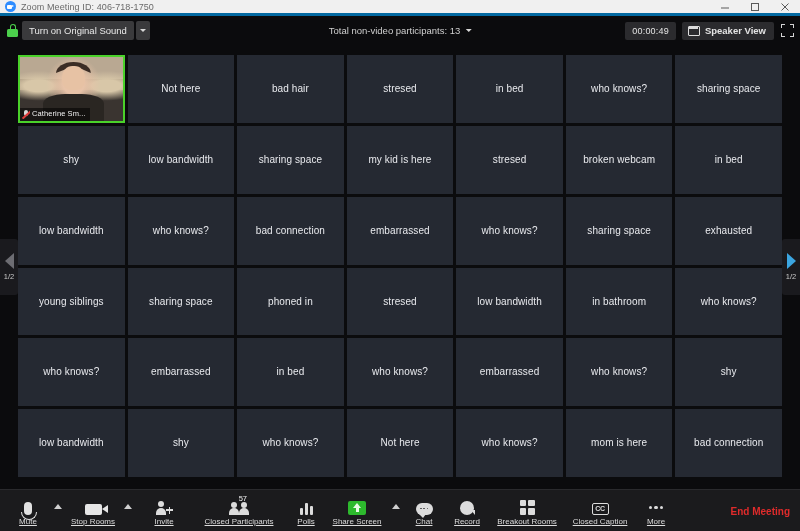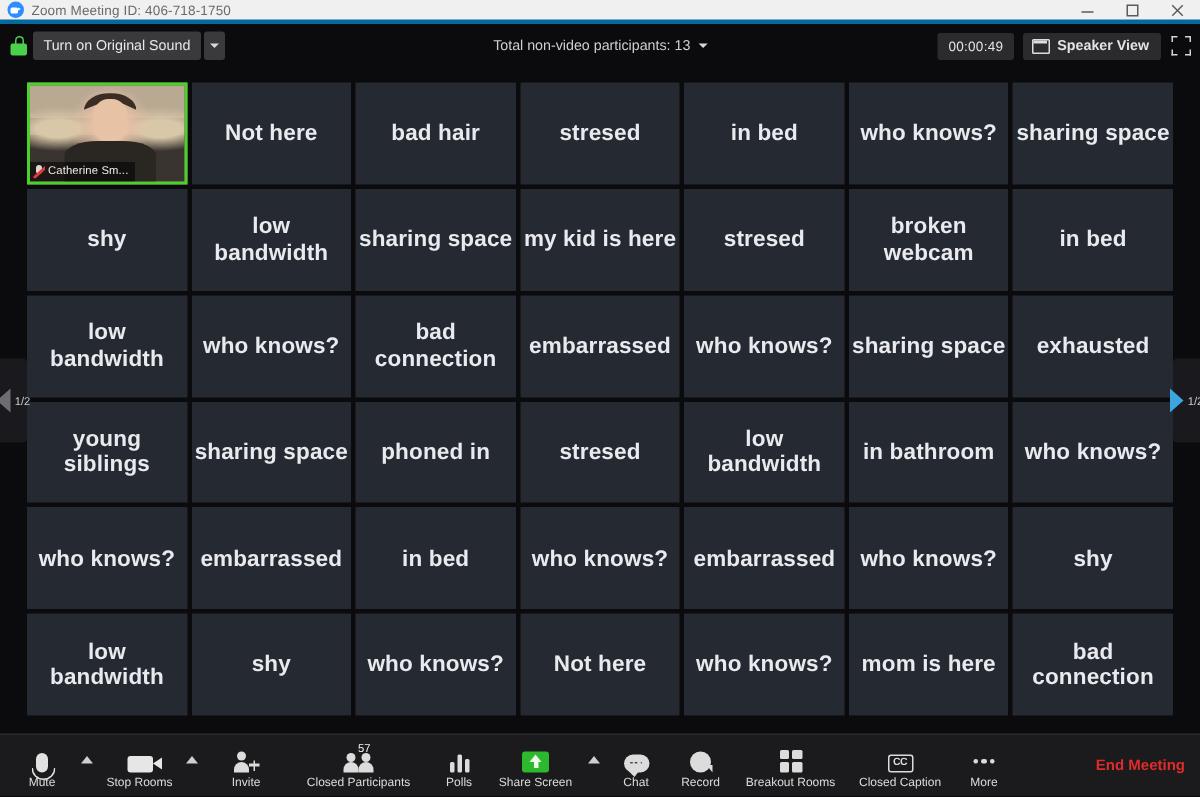--- a/index.html
+++ b/index.html
@@ -199,22 +199,22 @@
   .tile {
     background: #252932;
     display: flex;
     align-items: center;
     justify-content: center;
     text-align: center;
     padding: 2px;
   }
   .tile span {
     color: #e9eaee;
-    font-size: 15px;
-    font-weight: bold;
+    font-size: 10px;
+    font-weight: normal;
     letter-spacing: .1px;
     line-height: 1.15;
   }
   
   .tile.video {
     background: #7b6a5e;
     border: 2.5px solid #4ad22a;
     position: relative;
     overflow: hidden;
     padding: 0;
@@ -291,21 +291,21 @@
 
   
   .pager {
     position: absolute;
     top: 50%;
     transform: translateY(-50%);
     width: 18px;
     height: 56px;
     background: rgba(28,28,32,.92);
     display: flex;
-    flex-direction: row;
+    flex-direction: column;
     align-items: center;
     justify-content: center;
     gap: 3px;
   }
   .pager.left { left: 0; border-radius: 0 3px 3px 0; }
   .pager.right { right: 0; border-radius: 3px 0 0 3px; }
   .arrow-l {
     width: 0; height: 0;
     border-top: 8px solid transparent;
     border-bottom: 8px solid transparent;
@@ -341,20 +341,21 @@
     min-width: 44px;
     height: 40px;
     padding: 0 5px;
     position: relative;
   }
   .tb-item .lbl {
     font-size: 8px;
     color: #dcdcdc;
     margin-top: 2px;
     white-space: nowrap;
+    text-decoration: underline;
   }
   .tb-ico {
     height: 19px;
     display: flex; align-items: flex-end; 
     position: relative;
   }
   .chev {
     width: 16px; height: 40px;
     display: flex; align-items: center; justify-content: center;
     padding-bottom: 8px;

